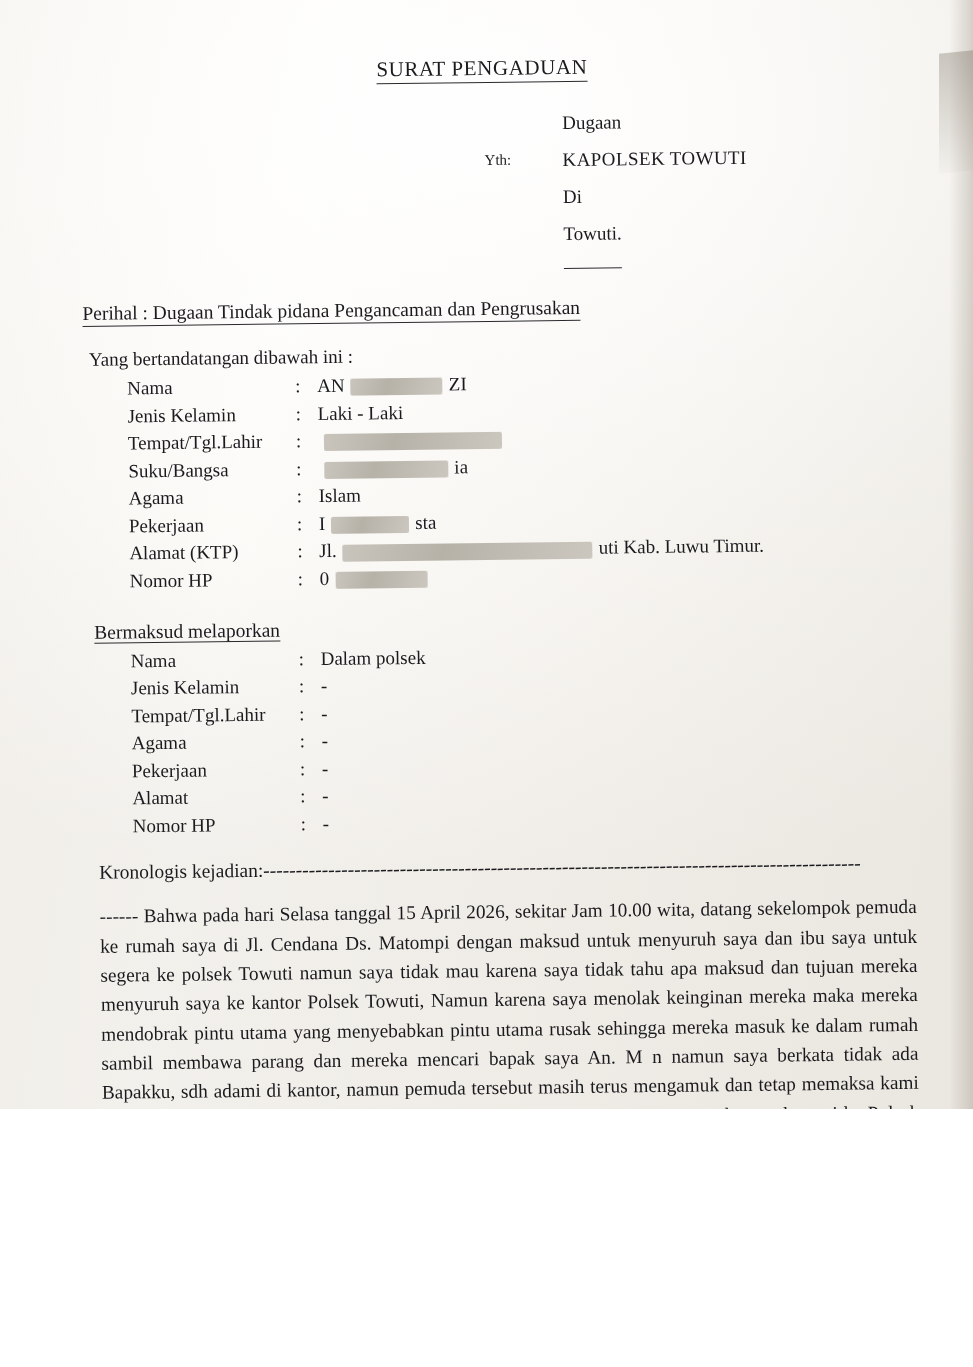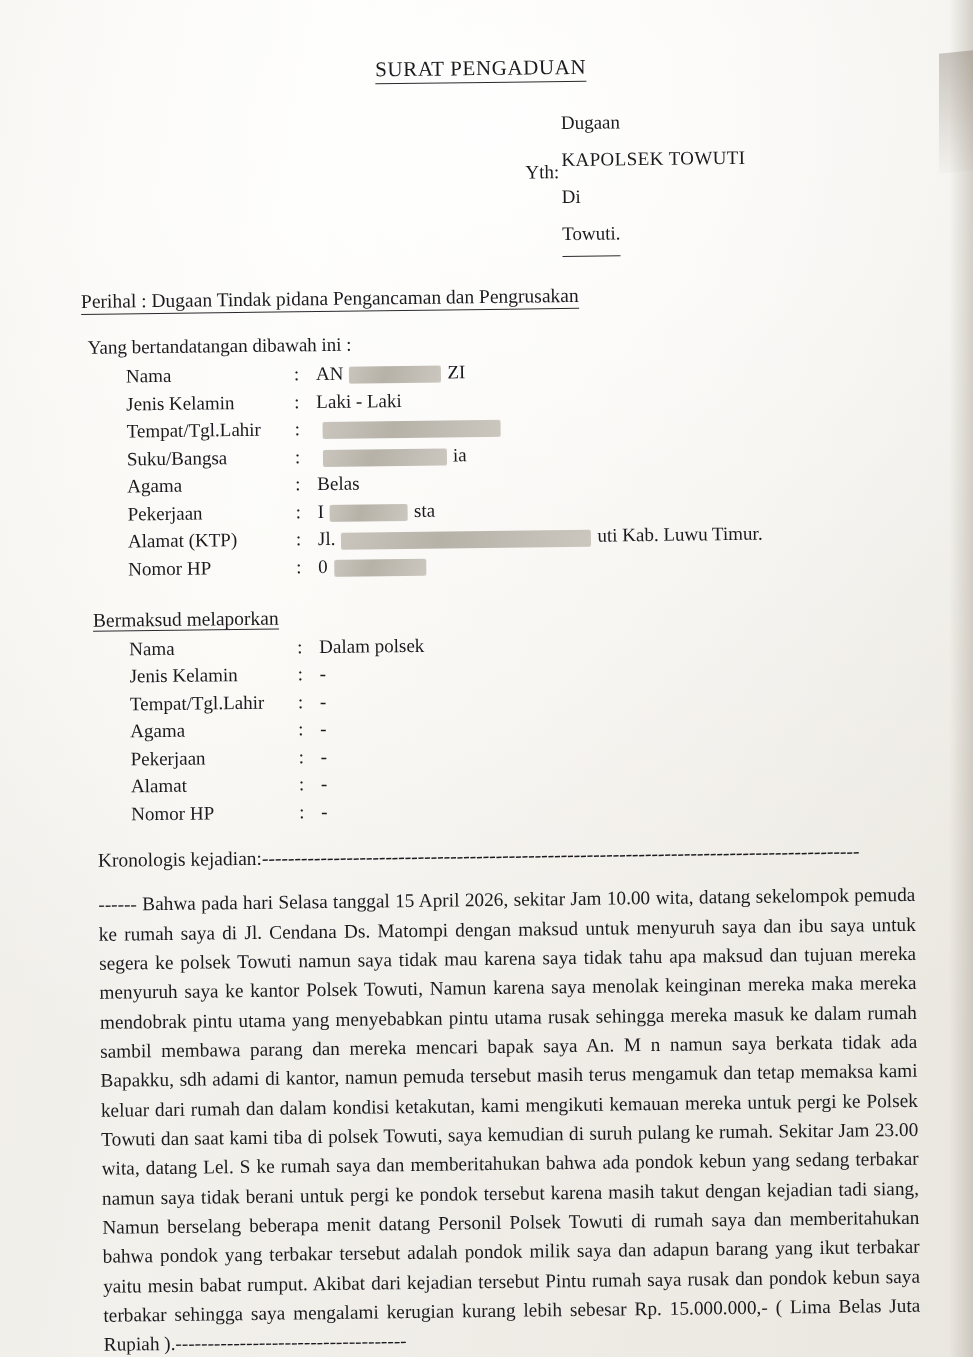--- a/index.html
+++ b/index.html
@@ -3,21 +3,21 @@
 <meta charset="utf-8">
 <style>
   html, body {
     margin: 0;
     padding: 0;
     background: #ffffff;
   }
   #page {
     position: relative;
     width: 973px;
-    height: 1357px;
+    height: 1109px;
     overflow: hidden;
     background: #fbfaf8;
     font-family: "Liberation Serif", serif;
     color: #1b1b1f;
   }
   
   #paper-shade {
     position: absolute;
     inset: 0;
     background:
@@ -63,31 +63,30 @@
     padding-left: 566px;
     font-size: 19px;
     line-height: 1.95;
   }
   .addr-row {
     position: relative;
   }
   .addr-yth {
     position: absolute;
     left: -78px;
-    top: 12px;
-    font-size: 19px;
-    margin-left: 42px;
+    top: 4px;
+    font-size: 15px;
   }
   .addr-strong {
     letter-spacing: 0.4px;
   }
   .underlined {
     border-bottom: 1.4px solid #2a2a2e;
     display: inline-block;
-    padding-bottom: 4px;
+    padding-bottom: 16px;
   }
 
   .perihal {
     margin-top: 28px;
     padding-left: 84px;
     font-size: 19.5px;
   }
   .perihal .u {
     border-bottom: 1.5px solid #2a2a2e;
     display: inline-block;
@@ -221,21 +220,21 @@
             <div class="fval"><span></span><span class="redact" style="width: 178px; height: 17px; margin: 0px 6px;"></span></div>
           </div>
           <div class="frow">
             <div class="flabel">Suku/Bangsa</div>
             <div class="fsep">:</div>
             <div class="fval"><span></span><span class="redact" style="width: 124px; height: 17px; margin: 0px 6px;"></span><span>ia</span></div>
           </div>
           <div class="frow">
             <div class="flabel">Agama</div>
             <div class="fsep">:</div>
-            <div class="fval"><span>Belas</span></div>
+            <div class="fval"><span>Islam</span></div>
           </div>
           <div class="frow">
             <div class="flabel">Pekerjaan</div>
             <div class="fsep">:</div>
             <div class="fval"><span>I</span><span class="redact" style="width: 78px; height: 17px; margin: 0px 6px;"></span><span>sta</span></div>
           </div>
           <div class="frow">
             <div class="flabel">Alamat (KTP)</div>
             <div class="fsep">:</div>
             <div class="fval"><span>Jl.</span><span class="redact" style="width: 250px; height: 17px; margin: 0px 6px;"></span><span>uti Kab. Luwu Timur.</span></div>

